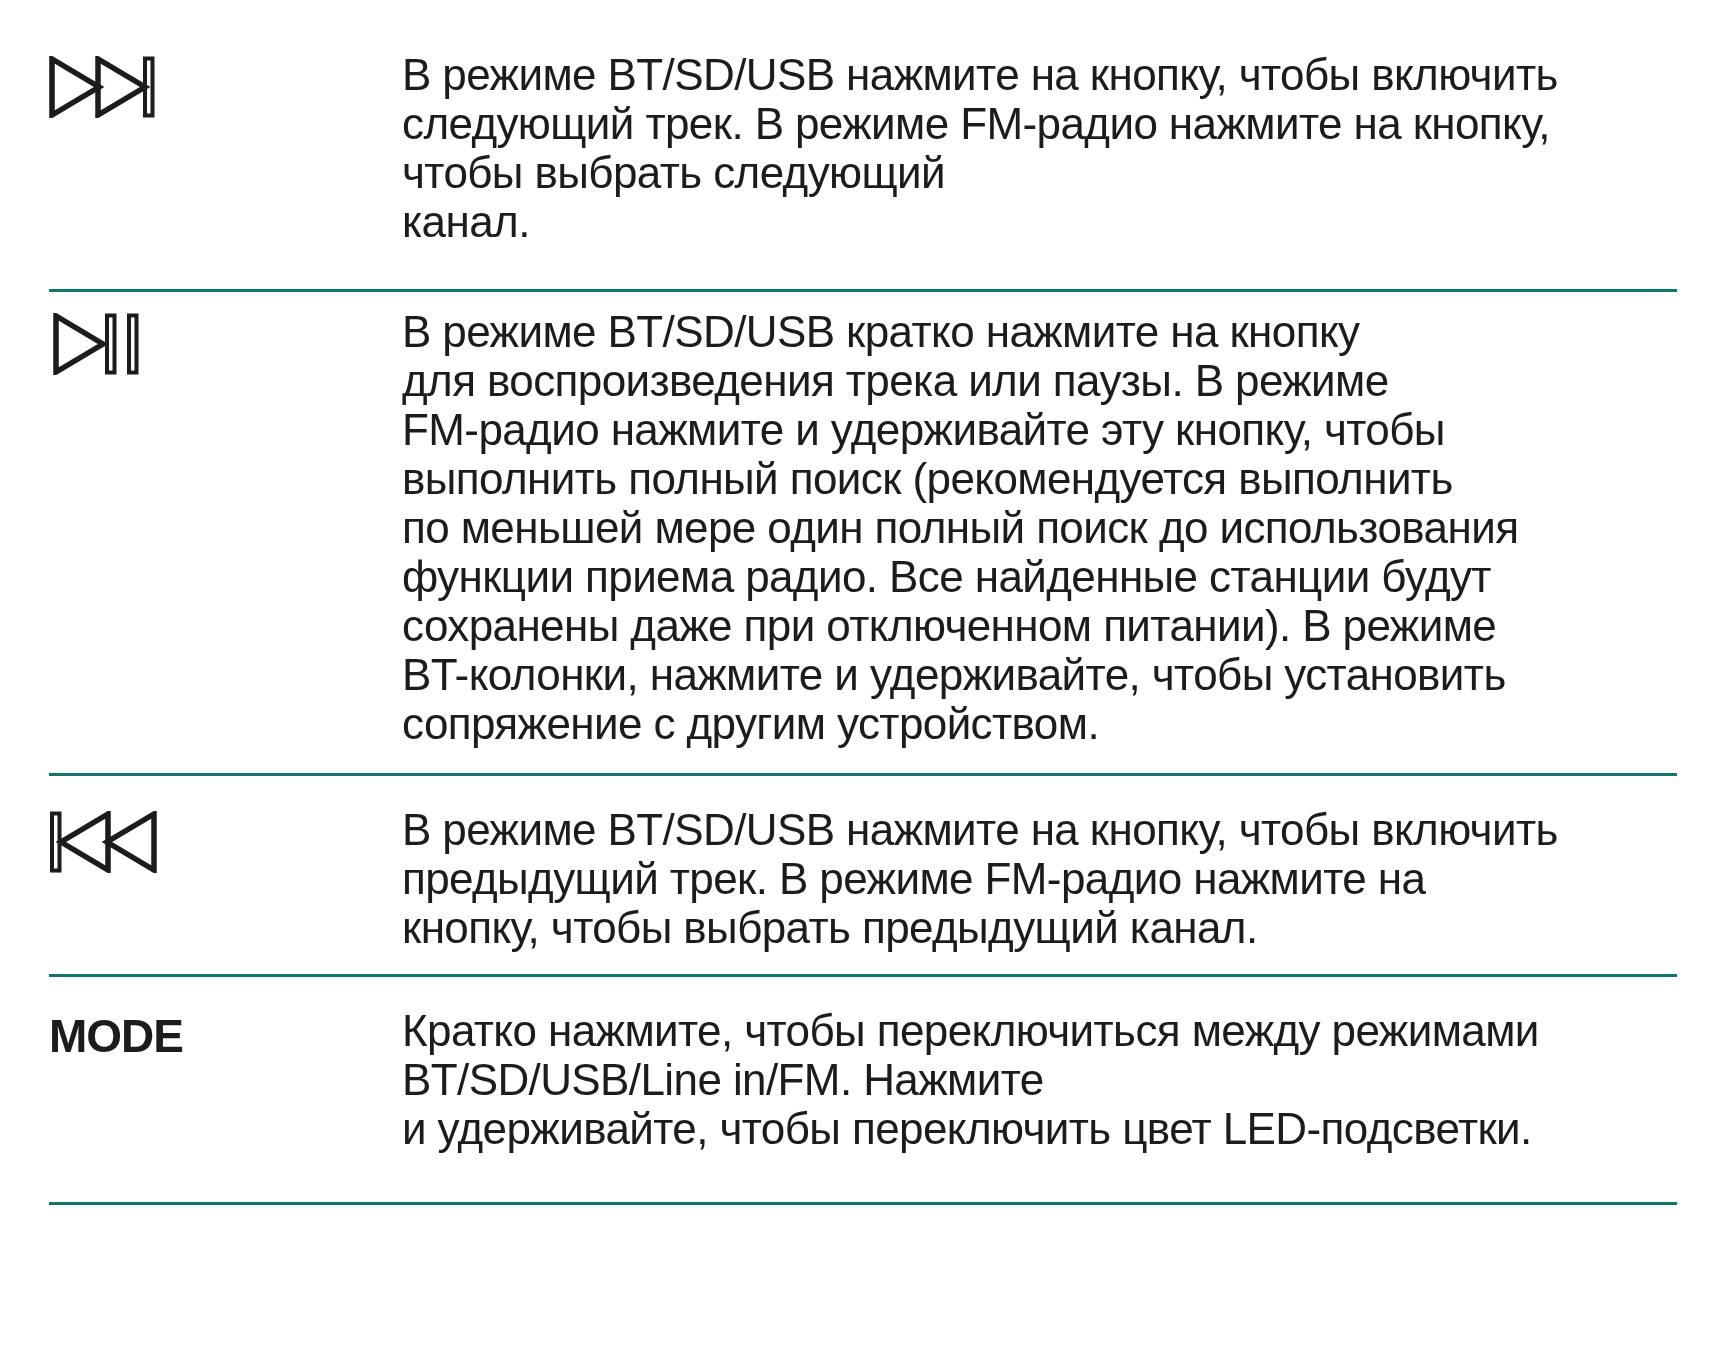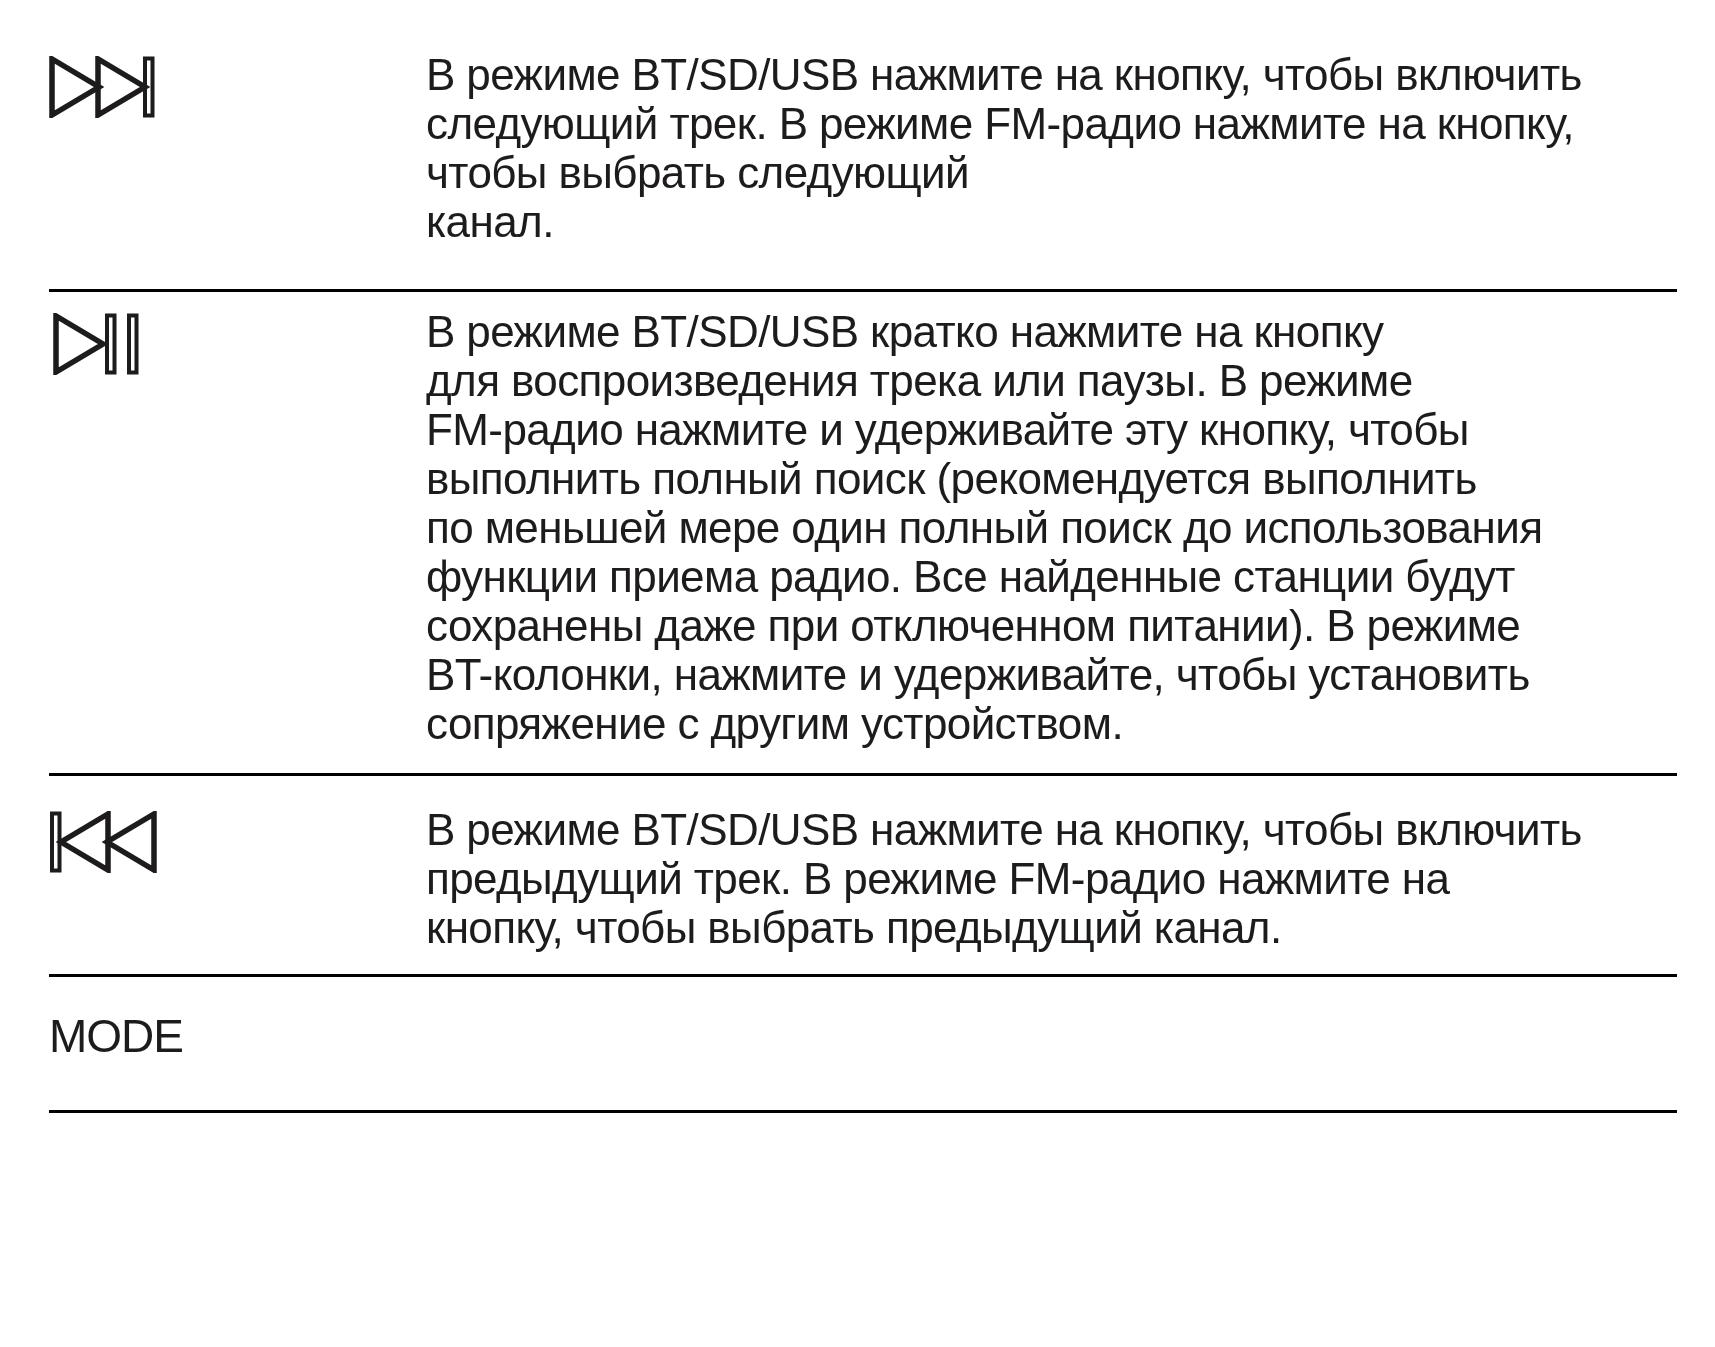--- a/index.html
+++ b/index.html
@@ -13,23 +13,22 @@
     overflow: hidden;
     font-family: "Liberation Sans", sans-serif;
     color: #1d1b1b;
   }
   .manual-table {
     margin: 0 38px 0 49px; 
   }
   .row {
     display: grid;
     grid-template-columns: 353px 1fr;
-    border-bottom: 3px solid #000000;
+    border-bottom: 3px solid #0f766e;
     box-sizing: border-box;
-    gap: 24px;
   }
   
   .row-1 { padding: 50px 0 43px 0; }
   .row-2 { padding: 15px 0 25px 0; }
   .row-3 { padding: 29px 0 22px 0; }
   .row-4 { padding: 29px 0 49px 0; }
 
   .control-cell {
     padding-top: 6px;
   }
@@ -39,21 +38,21 @@
     font-size: 44px;
     line-height: 49px;
     letter-spacing: -0.6px;
     white-space: pre;        
     color: #1d1b1b;
   }
   .mode-label {
     font-size: 46px;
     line-height: 49px;
     letter-spacing: -1px;
-    font-weight: 400;
+    font-weight: 700;
     color: #1d1b1b;
   }
   .icon-svg {
     display: block;
     stroke: #1d1b1b;
     fill: none;
   }
 </style>
 </head>
 <body>
@@ -103,15 +102,18 @@
     </div>
     <div class="desc-cell">В режиме BT/SD/USB нажмите на кнопку, чтобы включить
 предыдущий трек. В режиме FM-радио нажмите на
 кнопку, чтобы выбрать предыдущий канал.</div>
   </div>
 
   <div class="row row-4">
     <div class="control-cell">
       <span class="mode-label">MODE</span>
     </div>
+    <div class="desc-cell">Кратко нажмите, чтобы переключиться между режимами
+BT/SD/USB/Line in/FM. Нажмите
+и удерживайте, чтобы переключить цвет LED-подсветки.</div>
   </div>
 
 </div>
 
 </body></html>

